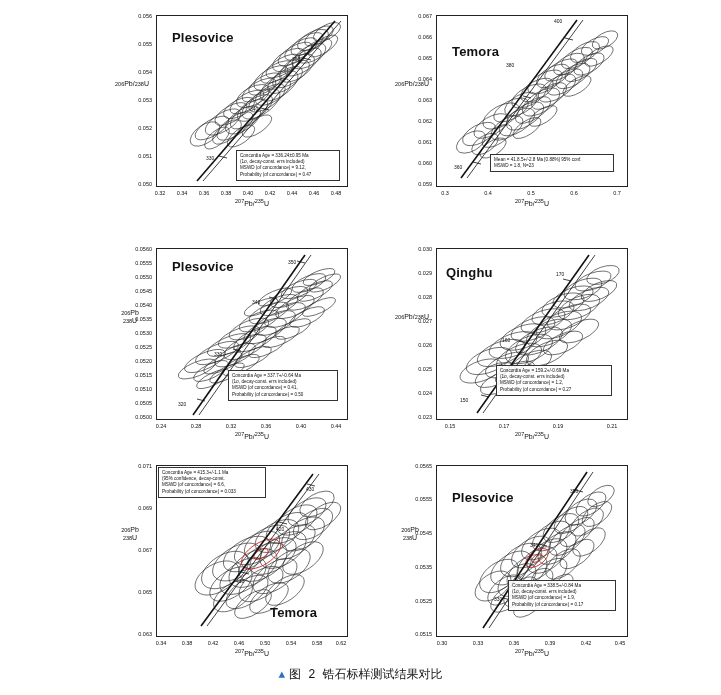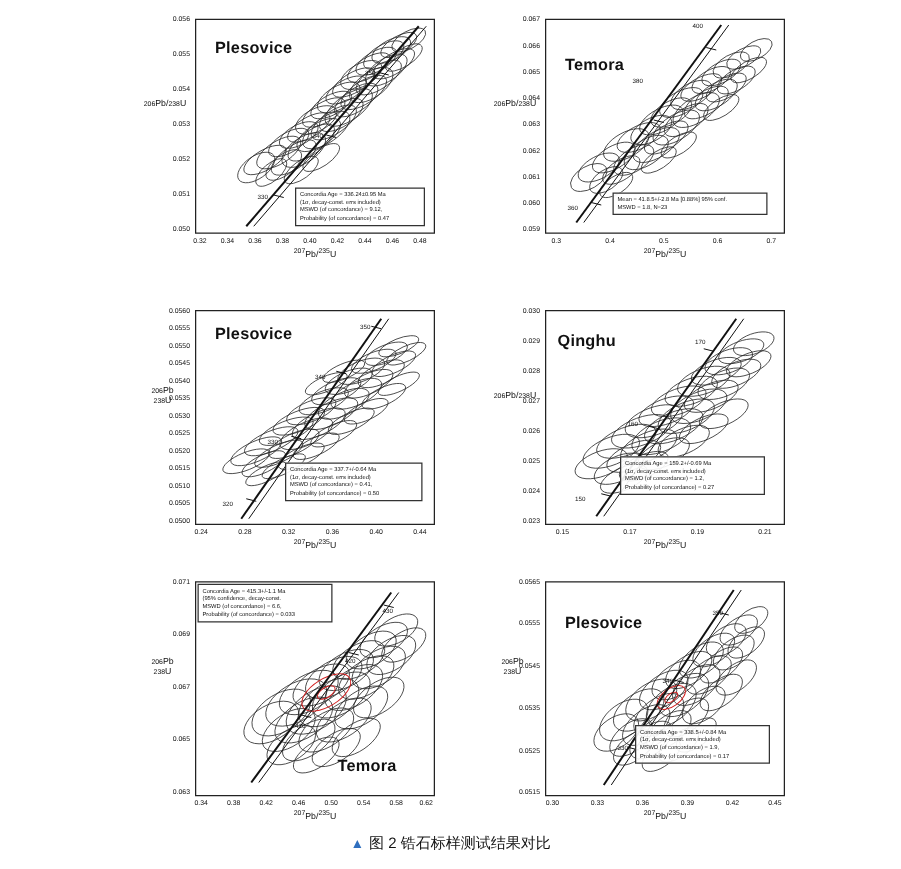--- a/index.html
+++ b/index.html
@@ -540,17 +540,17 @@
     <div class="conc-label" style="left:180px;top:28px;">350</div>
 
     <div class="infobox" style="left:118px;top:120px;width:108px;">
       <div>Concordia Age = 338.5+/-0.84 Ma</div>
       <div>(1σ, decay-const. errs included)</div>
       <div>MSWD (of concordance) = 1.9,</div>
       <div>Probability (of concordance) = 0.17</div>
     </div>
   </div>
 
-  <div class="caption" style="top:666px;">
+  <div class="caption" style="top:666px;font-family:Liberation Mono, monospace;">
     <span class="tri">▲</span><span>图 2  锆石标样测试结果对比</span>
   </div>
 
 </div>
 
 </body></html>

